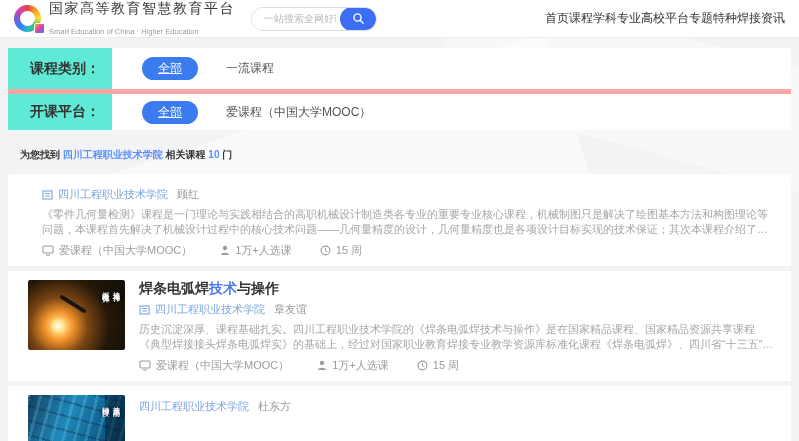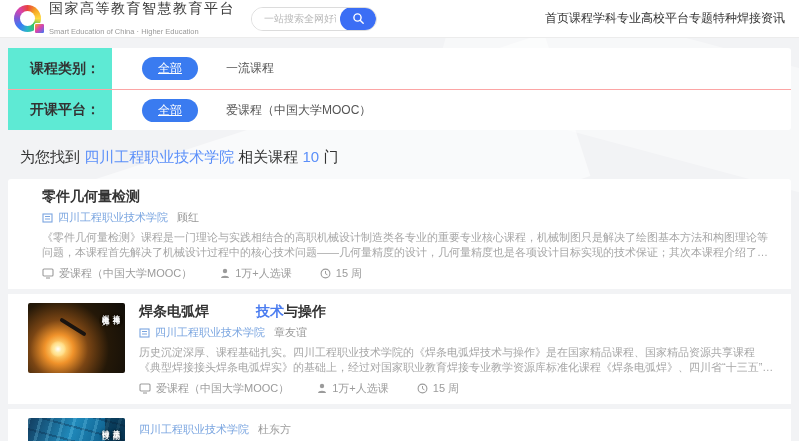--- a/index.html
+++ b/index.html
@@ -30,40 +30,40 @@
                   font-family:inherit; color:#333; }
   .search input::placeholder { color:#b9b9b9; }
   .search button { width:36px; height:24px; border:none; border-radius:12px; background:#3b6ef5; cursor:pointer;
                    display:flex; align-items:center; justify-content:center; flex:none; }
   .nav { margin-left:auto; display:flex; font-size:12px; color:#333; white-space:nowrap; }
   .nav span { cursor:pointer; }
 
   
   .filter-card { position:relative; z-index:2; margin:10px 8px 0; background:#fff; border-radius:3px; }
   .filter-row { display:flex; align-items:center; height:41px; }
-  .filter-row + .filter-row { border-top:1px solid #fca5a5; }
+  .filter-row + .filter-row { border-top:5px solid #fca5a5; }
   .filter-label { width:104px; height:100%; padding-left:22px; display:flex; align-items:center;
                   font-size:14px; font-weight:bold; color:#333; background:#5eead4; flex:none; }
   .pill { margin-left:30px; background:#3a7bf0; color:#fff; font-size:12px; padding:3px 16px;
           border-radius:13px; cursor:pointer;text-decoration:underline; }
   .filter-option { margin-left:28px; font-size:12px; color:#555; cursor:pointer; }
 
   
-  .result { position:relative; z-index:2; margin:18px 8px 12px; padding-left:12px; font-size:15px; color:#333; }
+  .result { position:relative; z-index:2; margin:18px 8px 12px; padding-left:12px; font-size:10px; color:#333;font-weight:bold; }
   .result .link { color:#5b8ff9; cursor:pointer; }
   .result .count { color:#5b8ff9; }
 
   
   .course-list { position:relative; z-index:2; margin:0 8px; background:#fff; border-radius:3px; }
   .card { display:flex; padding:9px 16px 8px 20px; cursor:pointer; }
   .card + .card { border-top:5px solid #f2f3f5; }
   .thumb { width:97px; height:70px; border-radius:2px; flex:none; position:relative; overflow:hidden; }
   .info { margin-left:14px; flex:1; min-width:0; }
   .title { font-size:14px; font-weight:bold; color:#333; }
-  .title .hl { color:#4a7cf0;padding-left:47px; }
+  .title .hl { color:#4a7cf0; }
   .school-row { margin-top:4px; display:flex; align-items:center; font-size:11px; }
   .school-row svg { margin-right:5px; flex:none; }
   .school { color:#7aa5e0; cursor:pointer; }
   .teacher { color:#999; margin-left:9px;font-family:Liberation Serif, serif; }
   .desc { margin-top:5px; font-size:11px; color:#a6a6a6; line-height:15px;
           display:-webkit-box; -webkit-line-clamp:2; -webkit-box-orient:vertical; overflow:hidden; }
   .meta { margin-top:6px; display:flex; align-items:center; gap:28px; font-size:11px; color:#9b9b9b; }
   .meta-item { display:flex; align-items:center; gap:5px; }
 
   
@@ -140,21 +140,20 @@
   <span class="link">四川工程职业技术学院</span>
   <span>相关课程</span>
   <span class="count">10</span>
   <span>门</span>
 </div>
 
 <div class="course-list">
 
   <div class="card">
     <div class="info">
-      <div class="title"><span>零件几何量检测</span><span class="hl"></span><span></span></div>
       <div class="school-row">
         <svg width="11" height="11" viewBox="0 0 11 11">
           <rect x="1" y="2" width="9" height="8" fill="none" stroke="#7aa5e0" stroke-width="1.1"></rect>
           <line x1="3" y1="4.5" x2="8" y2="4.5" stroke="#7aa5e0" stroke-width="1"></line>
           <line x1="3" y1="7" x2="8" y2="7" stroke="#7aa5e0" stroke-width="1"></line>
         </svg>
         <span class="school">四川工程职业技术学院</span>
         <span class="teacher">顾红</span>
       </div>
       <div class="desc">《零件几何量检测》课程是一门理论与实践相结合的高职机械设计制造类各专业的重要专业核心课程，机械制图只是解决了绘图基本方法和构图理论等问题，本课程首先解决了机械设计过程中的核心技术问题——几何量精度的设计，几何量精度也是各项设计目标实现的技术保证；其次本课程介绍了常用计量器具的使用以及具有代表性几何参数的检测方法，数据处理和合格性判断。因此，本课程在教学计划中起着联系机械设计与机械工艺等...</div>

